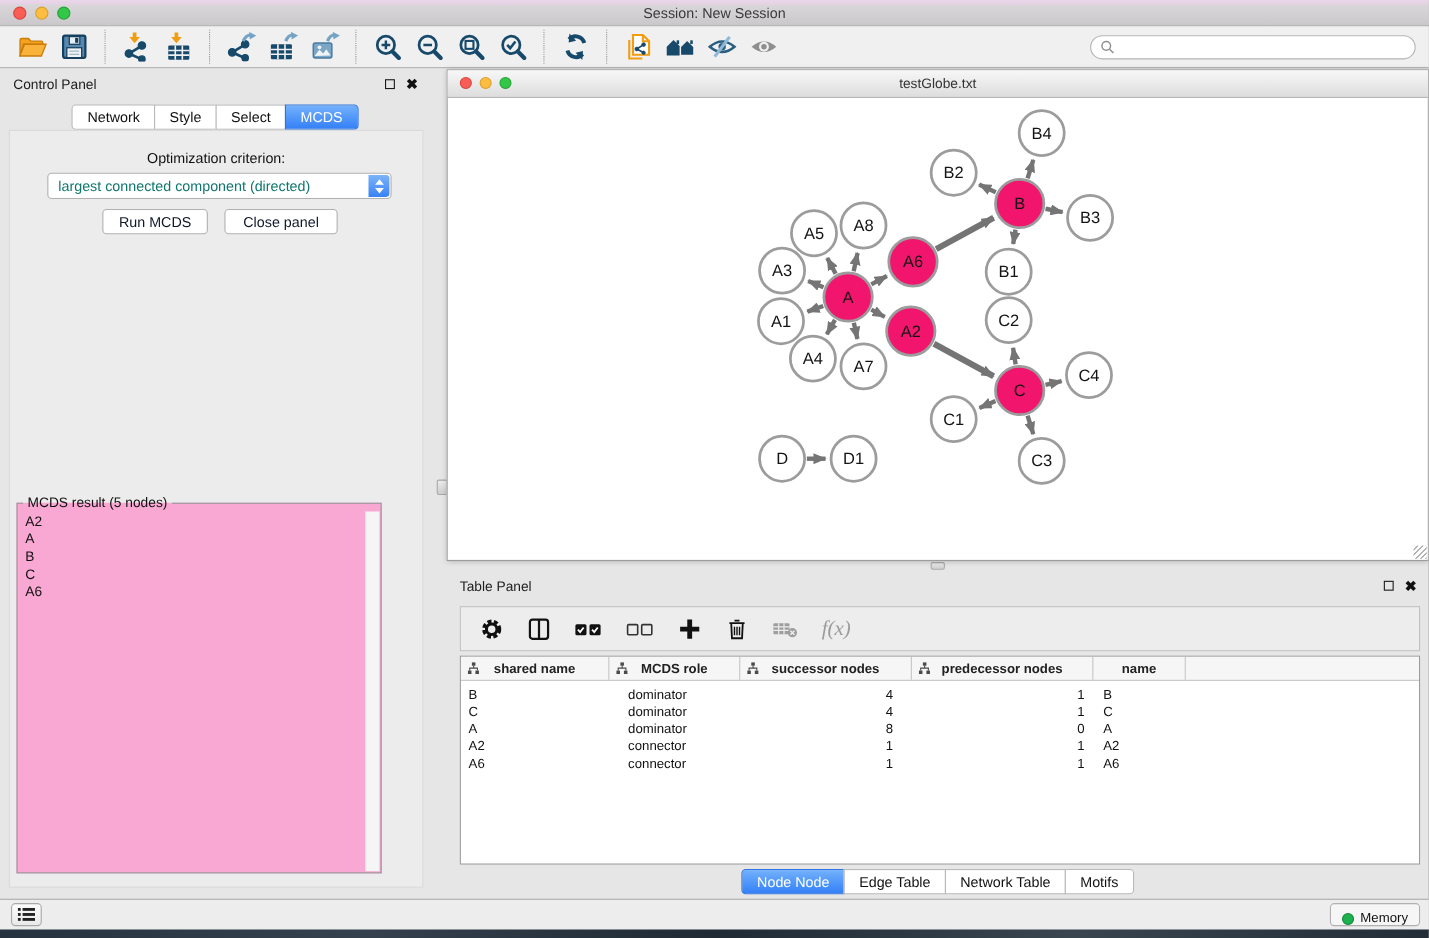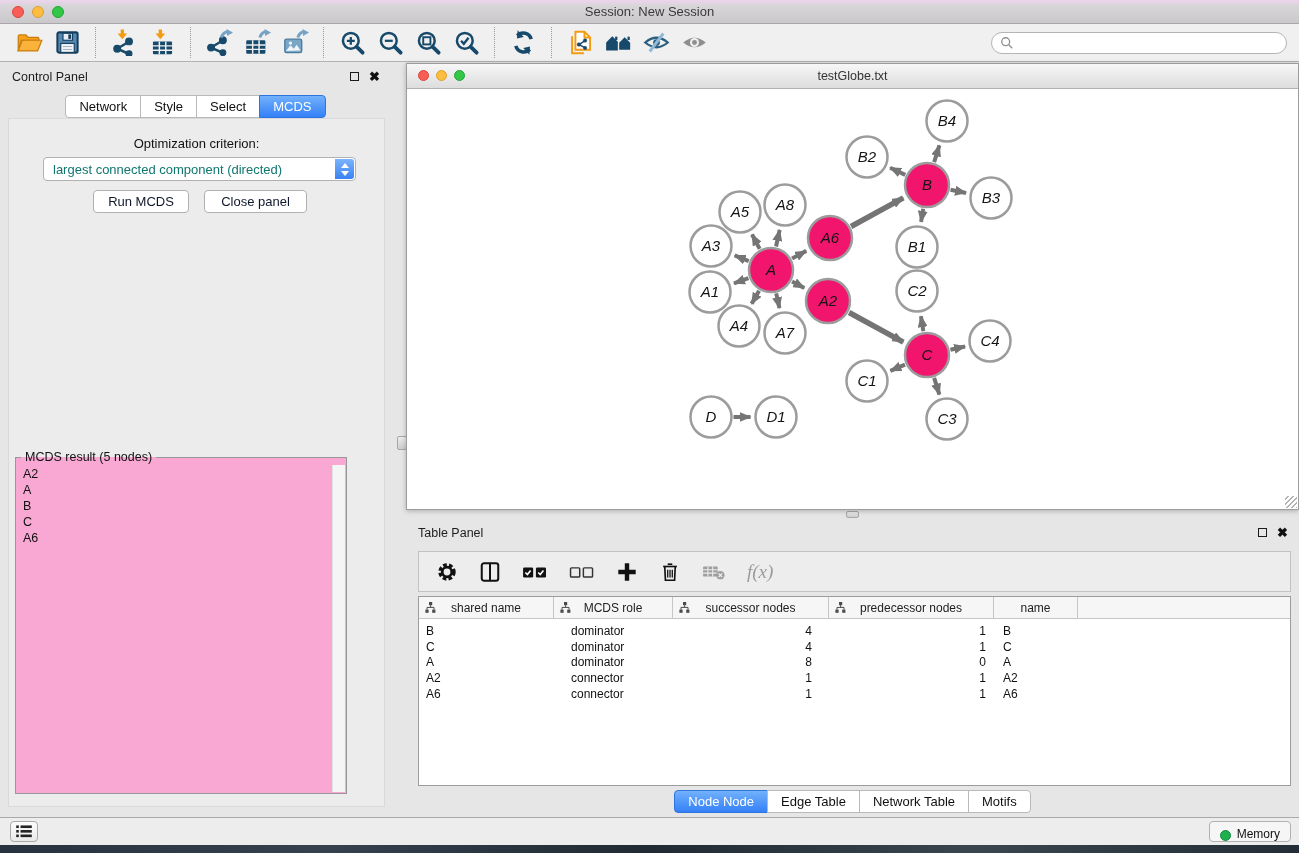--- a/index.html
+++ b/index.html
@@ -72,36 +72,36 @@
     border:1px solid #a8a8a8;border-radius:2px;box-sizing:border-box;}
 
   
   .net-window{position:absolute;left:406px;top:1px;width:893px;height:447px;background:#fff;border:1px solid #9c9c9c;
     box-sizing:border-box;box-shadow:0 1px 5px rgba(0,0,0,.25);}
   .net-titlebar{position:absolute;left:0;top:0;right:0;height:24px;background:linear-gradient(#f7f7f7,#dddddd);
     border-bottom:1px solid #b1b1b1;}
   .net-title{text-align:center;font-size:12.5px;color:#333;line-height:24px;border-radius:11px;}
   .net-lights{position:absolute;left:11px;top:6px;display:flex;gap:7px;}
   .net-lights .light{width:11px;height:11px;}
-  .net-canvas{position:absolute;left:0;top:25px;right:0;bottom:0;overflow:hidden;font-style:italic;}
+  .net-canvas{position:absolute;left:0;top:25px;right:0;bottom:0;overflow:hidden;}
   .resize-grip{position:absolute;right:1px;bottom:1px;width:12px;height:12px;
     background:repeating-linear-gradient(135deg,transparent 0 2px,#b2b2b2 2px,#b2b2b2 3.5px);}
 
   
   .table-panel{position:absolute;left:406px;top:456px;width:893px;height:299px;}
   .tp-toolbar{position:absolute;left:12px;top:33px;width:873px;height:41px;background:#ededed;border:1px solid #c2c2c2;
     box-sizing:border-box;display:flex;align-items:center;gap:21px;padding-left:17px;}
   .tp-icon{display:flex;align-items:center;justify-content:center;}
   .fx{font-family:"Liberation Serif",serif;font-style:italic;font-size:19px;color:#9b9b9b;}
 
   .data-table{position:absolute;left:12px;top:78px;width:873px;height:190px;background:#fff;border:1px solid #9c9c9c;
     box-sizing:border-box;overflow:hidden;}
   .thead{display:flex;height:21px;background:#f6f6f6;border-bottom:1px solid #c6c6c6;}
   .th{position:relative;display:flex;align-items:center;justify-content:center;font-size:12px;color:#222;
-    border-right:1px solid #c6c6c6;box-sizing:border-box;flex:0 0 auto;}
+    border-right:1px solid #c6c6c6;box-sizing:border-box;flex:0 0 auto;font-weight:bold;}
   .th svg{position:absolute;left:6px;top:5px;}
   .th.filler{flex:1 1 auto;border-right:none;}
   .tbody{padding-top:4px;}
   .tr{display:flex;height:15.7px;align-items:center;}
   .td{font-size:12px;color:#111;box-sizing:border-box;flex:0 0 auto;white-space:nowrap;overflow:hidden;}
 
   .tp-tabs{position:absolute;left:0;right:0;top:272px;}
 
   
   .statusbar{position:absolute;left:0;top:817px;width:100%;height:28px;background:#ededed;border-top:1px solid #a9a9a9;box-sizing:border-box;}

